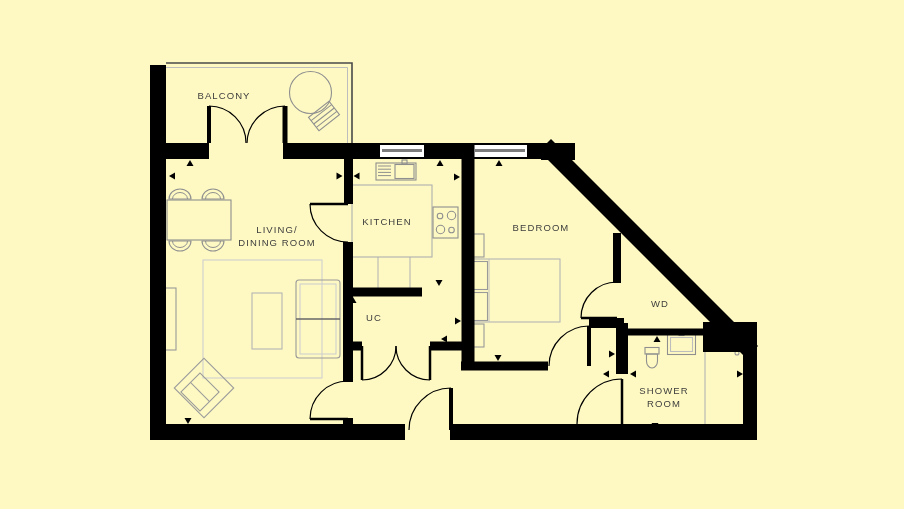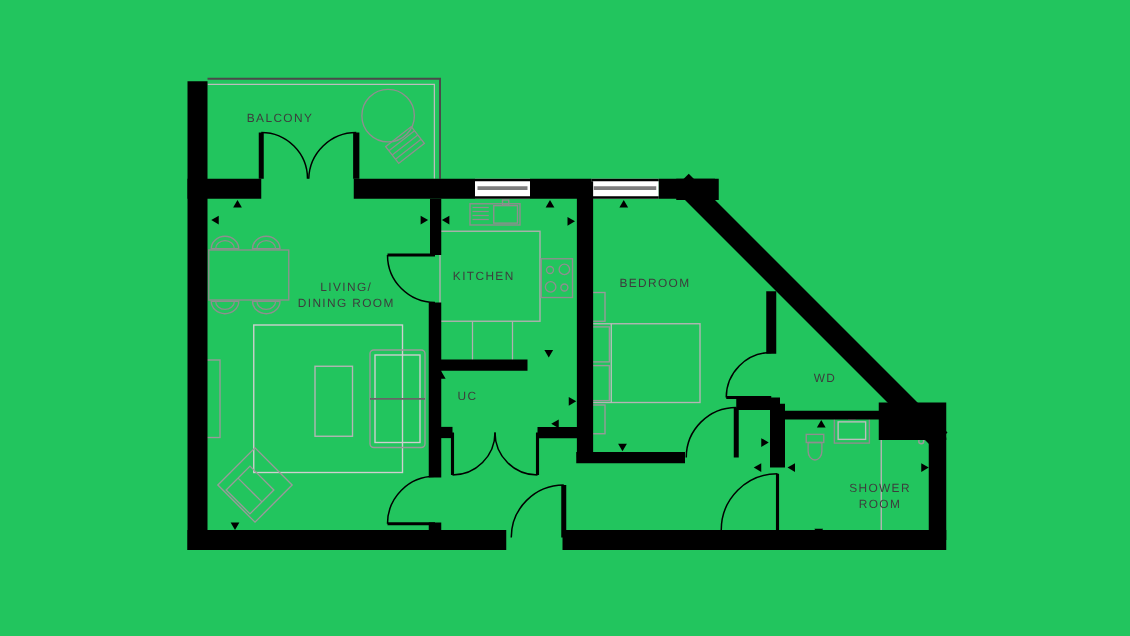--- a/index.html
+++ b/index.html
@@ -1,16 +1,16 @@
 <!DOCTYPE html>
 <html><head>
 <meta charset="utf-8">
 <style>
   html,body{margin:0;padding:0;background:#ffffff;}
-  .plan-wrap{position:relative;width:904px;height:509px;background:#22c55e;overflow:hidden;
+  .plan-wrap{position:relative;width:904px;height:509px;background:#fef9c3;overflow:hidden;
              font-family:"Liberation Sans",sans-serif;}
   .plan-wrap svg{position:absolute;left:0;top:0;}
   .room-label{position:absolute;transform:translate(-50%,-50%);
               font-size:9.5px;letter-spacing:1.1px;color:#3d3d3d;
               white-space:pre-line;text-align:center;line-height:1.32;}
 </style>
 </head>
 <body>
 
 <div class="plan-wrap">
@@ -145,19 +145,19 @@
         <path d="M655,429 l-3.5,-6 h7 Z" fill="#000000"></path>
         <path d="M743,374 l-6,-3.5 v7 Z" fill="#000000"></path>
         <path d="M188,424 l-3.5,-6 h7 Z" fill="#000000"></path>
       </svg>
     </div>
   <div class="plan-labels">
     <div class="room-label" style="left: 224px; top: 96px;">BALCONY</div>
     <div class="room-label" style="left: 277px; top: 237px;">LIVING/
 DINING ROOM</div>
     <div class="room-label" style="left: 387px; top: 222px;">KITCHEN</div>
-    <div class="room-label" style="left: 524px; top: 228px;">BEDROOM</div>
+    <div class="room-label" style="left: 541px; top: 228px;">BEDROOM</div>
     <div class="room-label" style="left: 374px; top: 318px;">UC</div>
     <div class="room-label" style="left: 660px; top: 304px;">WD</div>
-    <div class="room-label" style="left: 664px; top: 398px; margin-left: 40px;">SHOWER
+    <div class="room-label" style="left: 664px; top: 398px;">SHOWER
 ROOM</div>
   </div>
 </div>
 
 </body></html>

